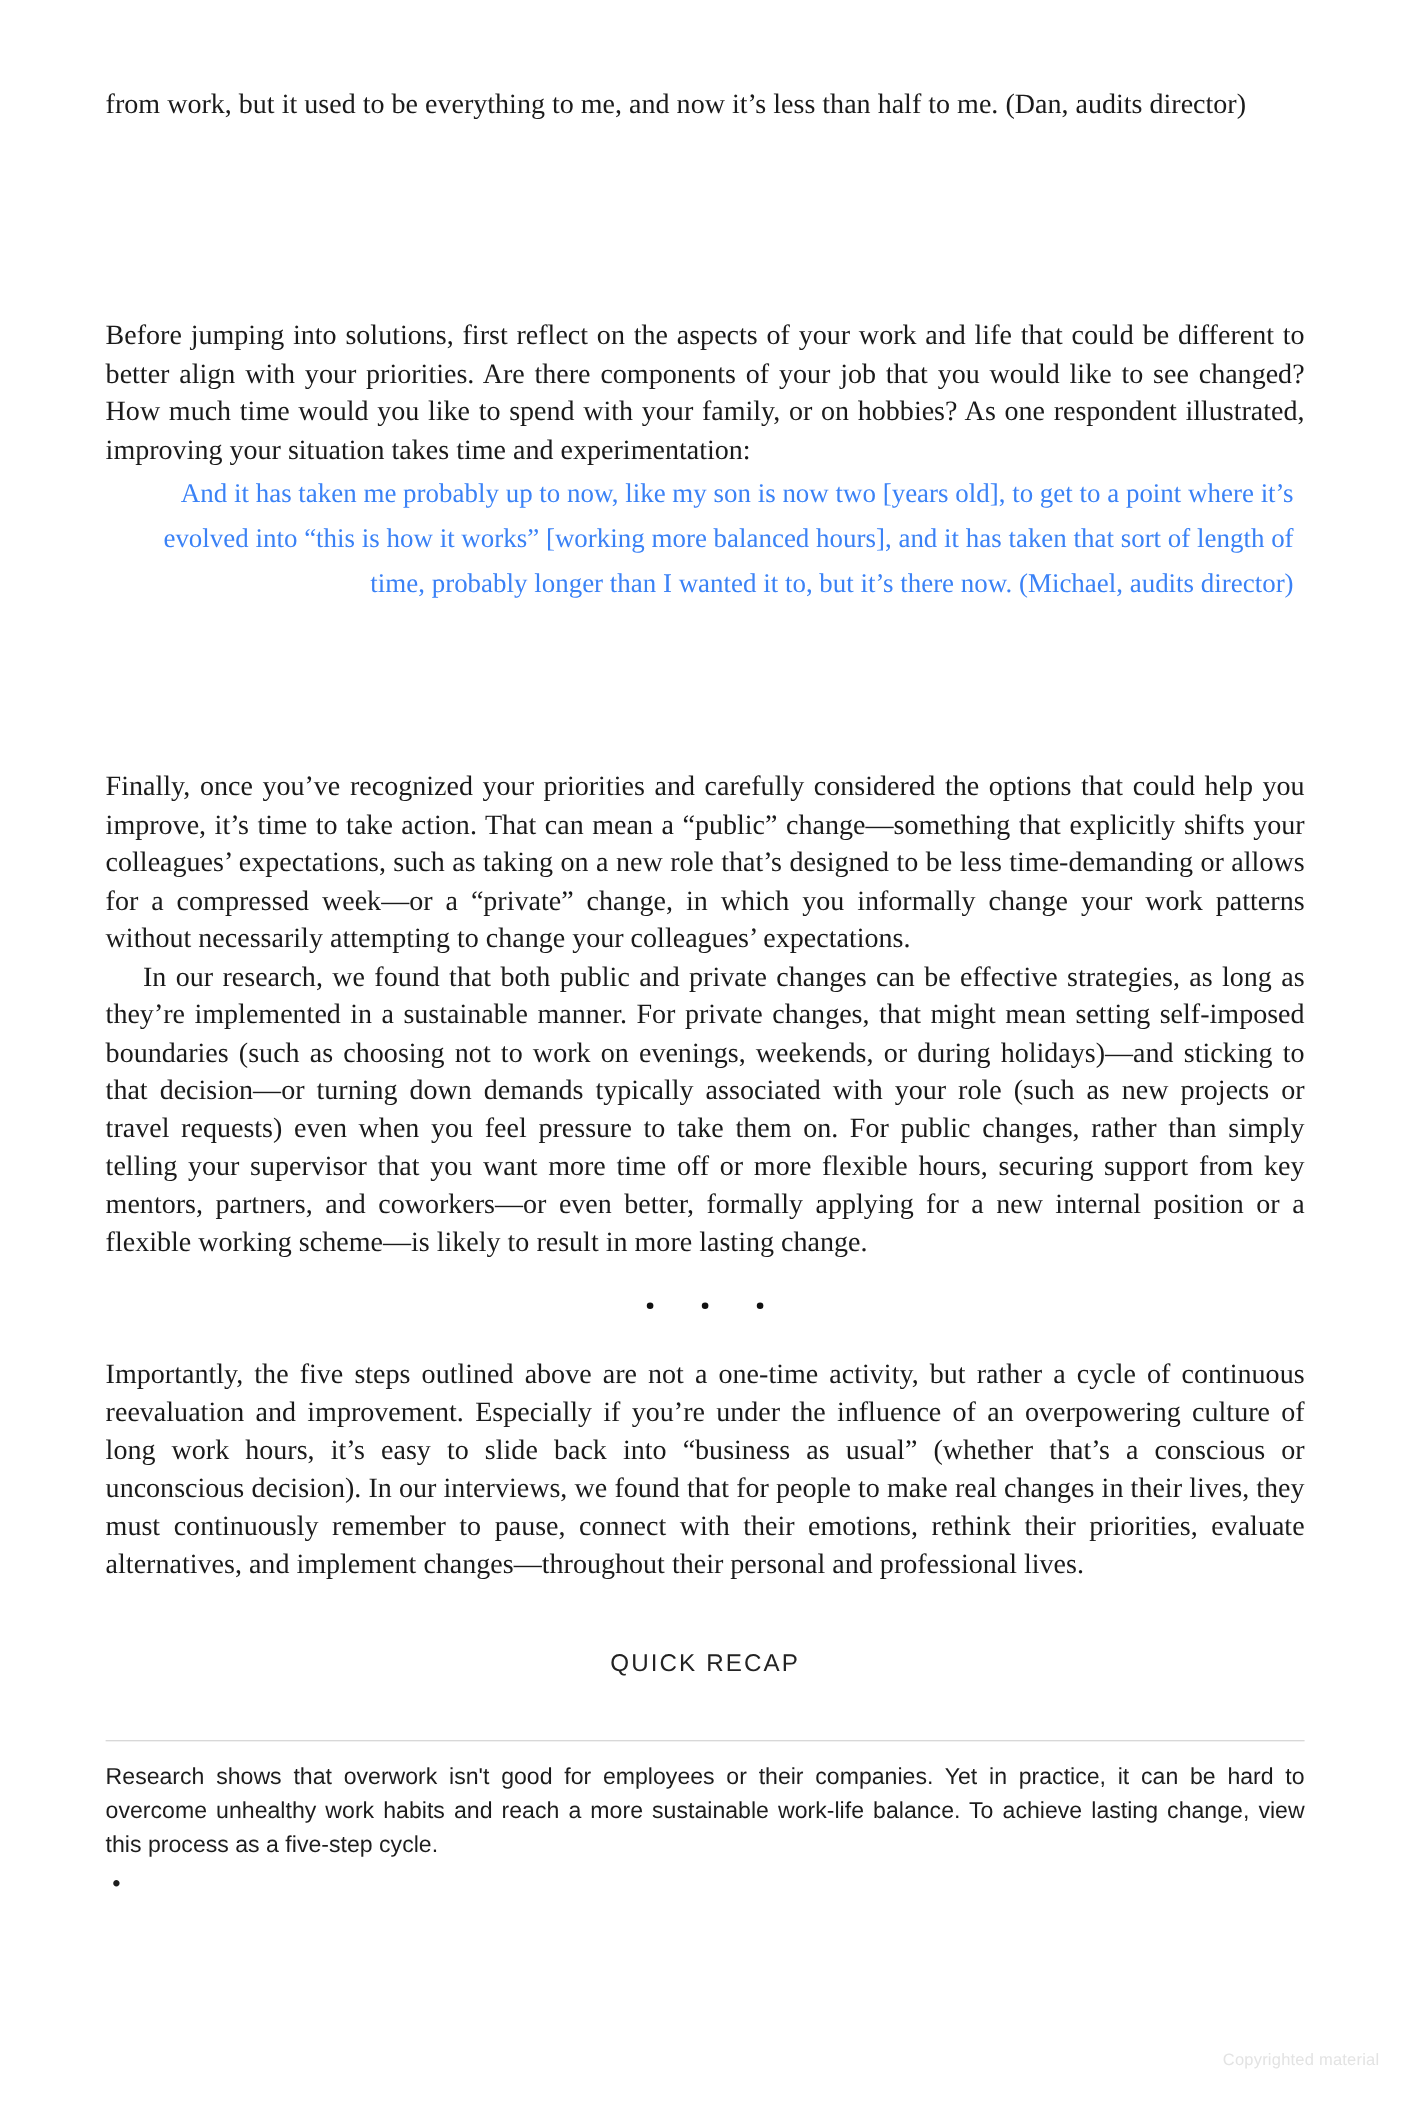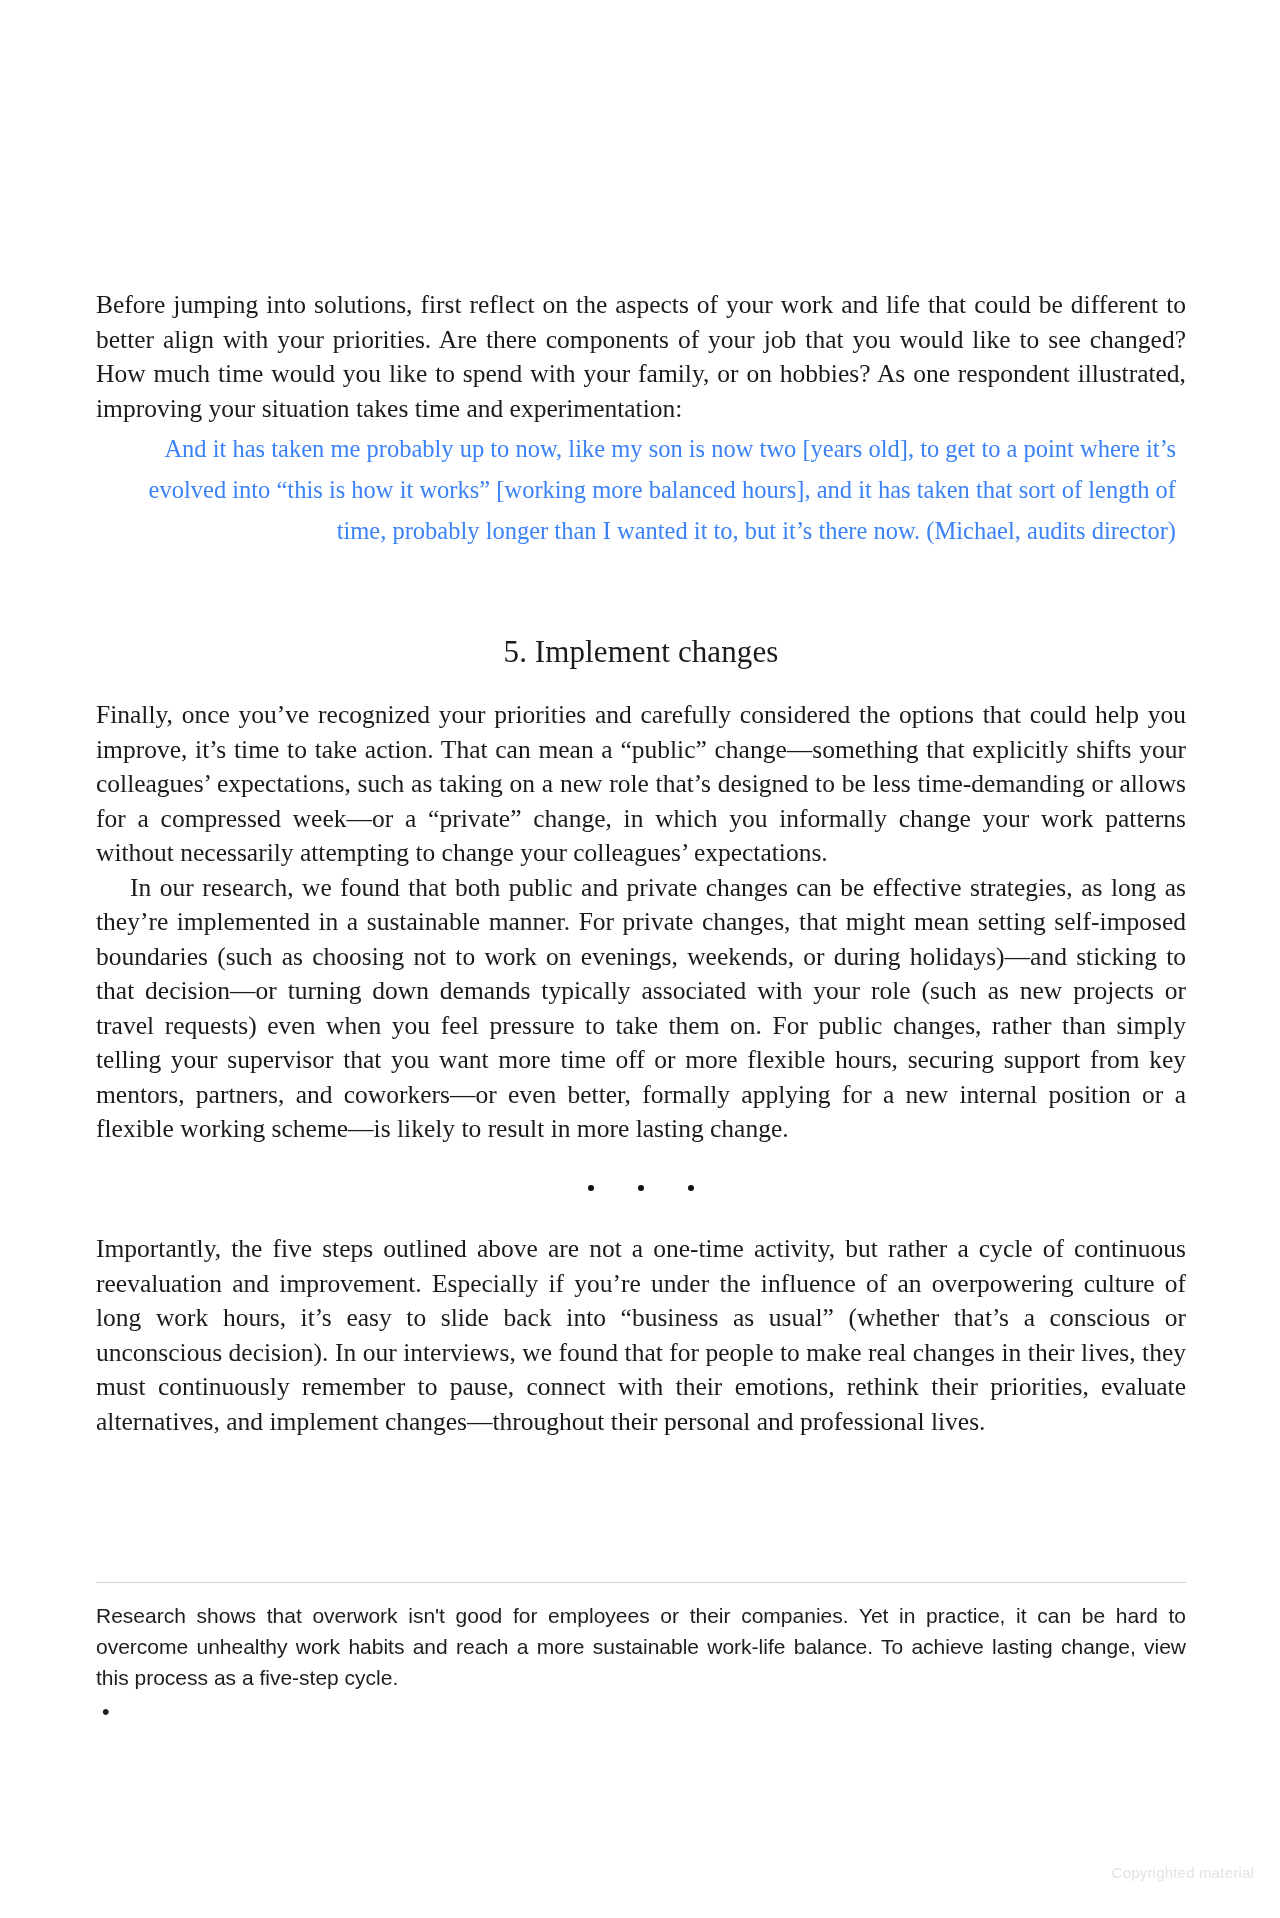--- a/index.html
+++ b/index.html
@@ -152,49 +152,52 @@
     color: #e3e3e3;
     letter-spacing: 0.2px;
     white-space: nowrap;
   }
 </style>
 </head>
 <body>
 
 <div class="page">
 
+  <div class="column" style="top:78px;">
+    <p class="body-text cont-para">from work, but it used to be everything to me, and now it’s less than half to me. (Dan, audits director)</p>
+  </div>
 
 
   <div class="column" style="top:288px;">
     <p class="body-text">Before jumping into solutions, first reflect on the aspects of your work and life that could be different to better align with your priorities. Are there components of your job that you would like to see changed? How much time would you like to spend with your family, or on hobbies? As one respondent illustrated, improving your situation takes time and experimentation:</p>
   </div>
 
   <div class="column" style="top:428px;">
     <p class="blockquote">And it has taken me probably up to now, like my son is now two [years old], to get to a point where it’s evolved into “this is how it works” [working more balanced hours], and it has taken that sort of length of time, probably longer than I wanted it to, but it’s there now. (Michael, audits director)</p>
   </div>
 
-  <div class="column" style="top:632px;">
-    <h2 class="section-heading">5. Implement changes</h2>
-  </div>
 
   <div class="column" style="top:698px;">
     <p class="body-text">Finally, once you’ve recognized your priorities and carefully considered the options that could help you improve, it’s time to take action. That can mean a “public” change—something that explicitly shifts your colleagues’ expectations, such as taking on a new role that’s designed to be less time-demanding or allows for a compressed week—or a “private” change, in which you informally change your work patterns without necessarily attempting to change your colleagues’ expectations.</p>
     <p class="body-text indent">In our research, we found that both public and private changes can be effective strategies, as long as they’re implemented in a sustainable manner. For private changes, that might mean setting self-imposed boundaries (such as choosing not to work on evenings, weekends, or during holidays)—and sticking to that decision—or turning down demands typically associated with your role (such as new projects or travel requests) even when you feel pressure to take them on. For public changes, rather than simply telling your supervisor that you want more time off or more flexible hours, securing support from key mentors, partners, and coworkers—or even better, formally applying for a new internal position or a flexible working scheme—is likely to result in more lasting change.</p>
   </div>
 
   <div class="dot-sep" style="top:1178px;">
     <span class="dot"></span>
     <span class="dot"></span>
     <span class="dot"></span>
   </div>
 
   <div class="column" style="top:1232px;">
     <p class="body-text">Importantly, the five steps outlined above are not a one-time activity, but rather a cycle of continuous reevaluation and improvement. Especially if you’re under the influence of an overpowering culture of long work hours, it’s easy to slide back into “business as usual” (whether that’s a conscious or unconscious decision). In our interviews, we found that for people to make real changes in their lives, they must continuously remember to pause, connect with their emotions, rethink their priorities, evaluate alternatives, and implement changes—throughout their personal and professional lives.</p>
   </div>
 
+  <div class="column" style="top:1498px;">
+    <h3 class="recap-title">QUICK RECAP</h3>
+  </div>
 
   <div class="recap-rule" style="top:1582px;"></div>
 
   <div class="column" style="top:1600px;">
     <p class="recap-text">Research shows that overwork isn't good for employees or their companies. Yet in practice, it can be hard to overcome unhealthy work habits and reach a more sustainable work-life balance. To achieve lasting change, view this process as a five-step cycle.</p>
   </div>
 
   <div class="column" style="top:1697px;">
     <ul class="recap-list">
       <li>

